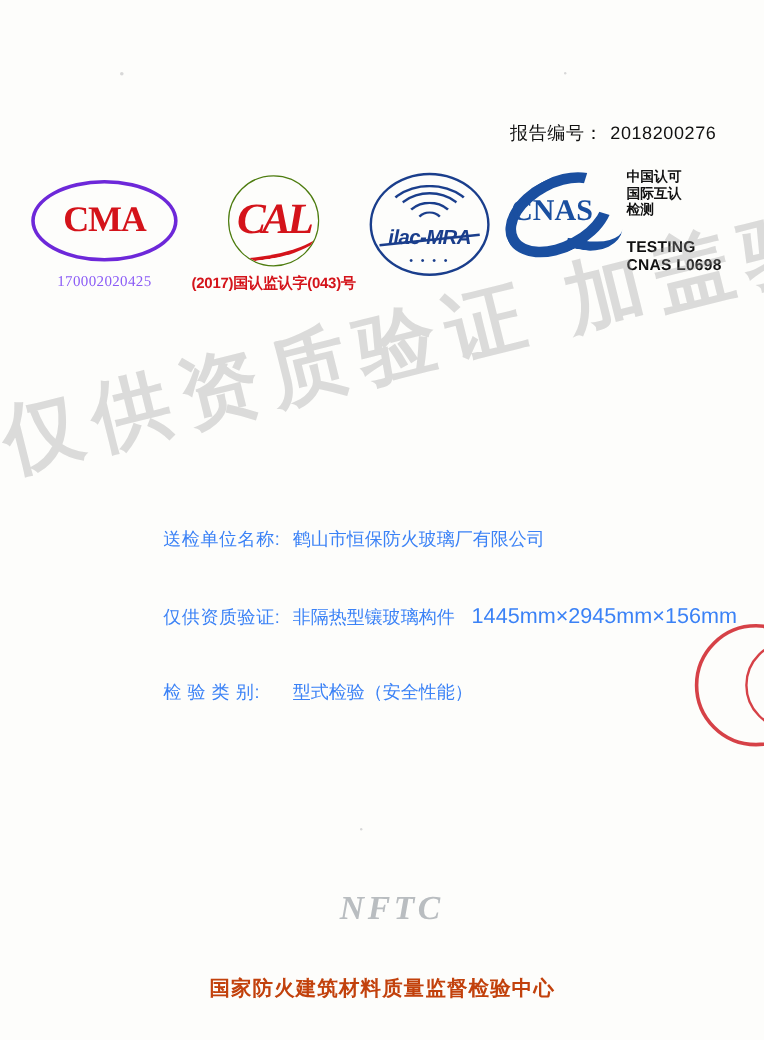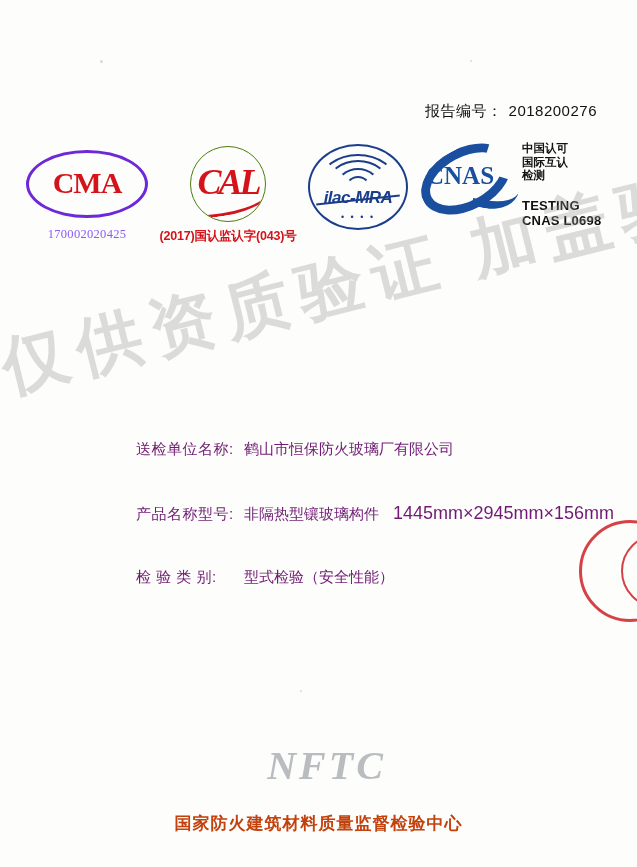--- a/index.html
+++ b/index.html
@@ -276,21 +276,21 @@
     position: absolute;
     top: 440px;
     left: 136px;
     right: 60px;
   }
   .field-row {
     display: flex;
     align-items: baseline;
     margin-bottom: 44px;
     font-size: 15px;
-    color: #701a75;
+    color: #3b82f6;
   }
   .field-label {
     width: 108px;
     flex: 0 0 108px;
     font-size: 15px;
     letter-spacing: 0.5px;
     white-space: nowrap;
   }
   .field-value {
     font-size: 15px;
@@ -341,21 +341,21 @@
 
   
   .nftc {
     position: absolute;
     left: 0; right: 0;
     top: 742px;
     text-align: center;
     font-family: "Liberation Serif", serif;
     font-style: italic;
     font-weight: bold;
-    font-size: 40px;
+    font-size: 28px;
     letter-spacing: 3px;
     color: #b9bdc0;
     padding-left: 16px;
   }
 
   
   .footer-org {
     position: absolute;
     left: 0; right: 0;
     top: 812px;
@@ -435,21 +435,21 @@
 
 
   <div class="fields">
 
     <div class="field-row">
       <div class="field-label">送检单位名称:</div>
       <div class="field-value">鹤山市恒保防火玻璃厂有限公司</div>
     </div>
 
     <div class="field-row">
-      <div class="field-label">产品名称型号:</div>
+      <div class="field-label">仅供资质验证:</div>
       <div class="field-value">
         <span>非隔热型镶玻璃构件</span><span class="dims">1445mm×2945mm×156mm</span>
       </div>
     </div>
 
     <div class="field-row">
       <div class="field-label">检  验  类  别:</div>
       <div class="field-value">型式检验（安全性能）</div>
     </div>
 

